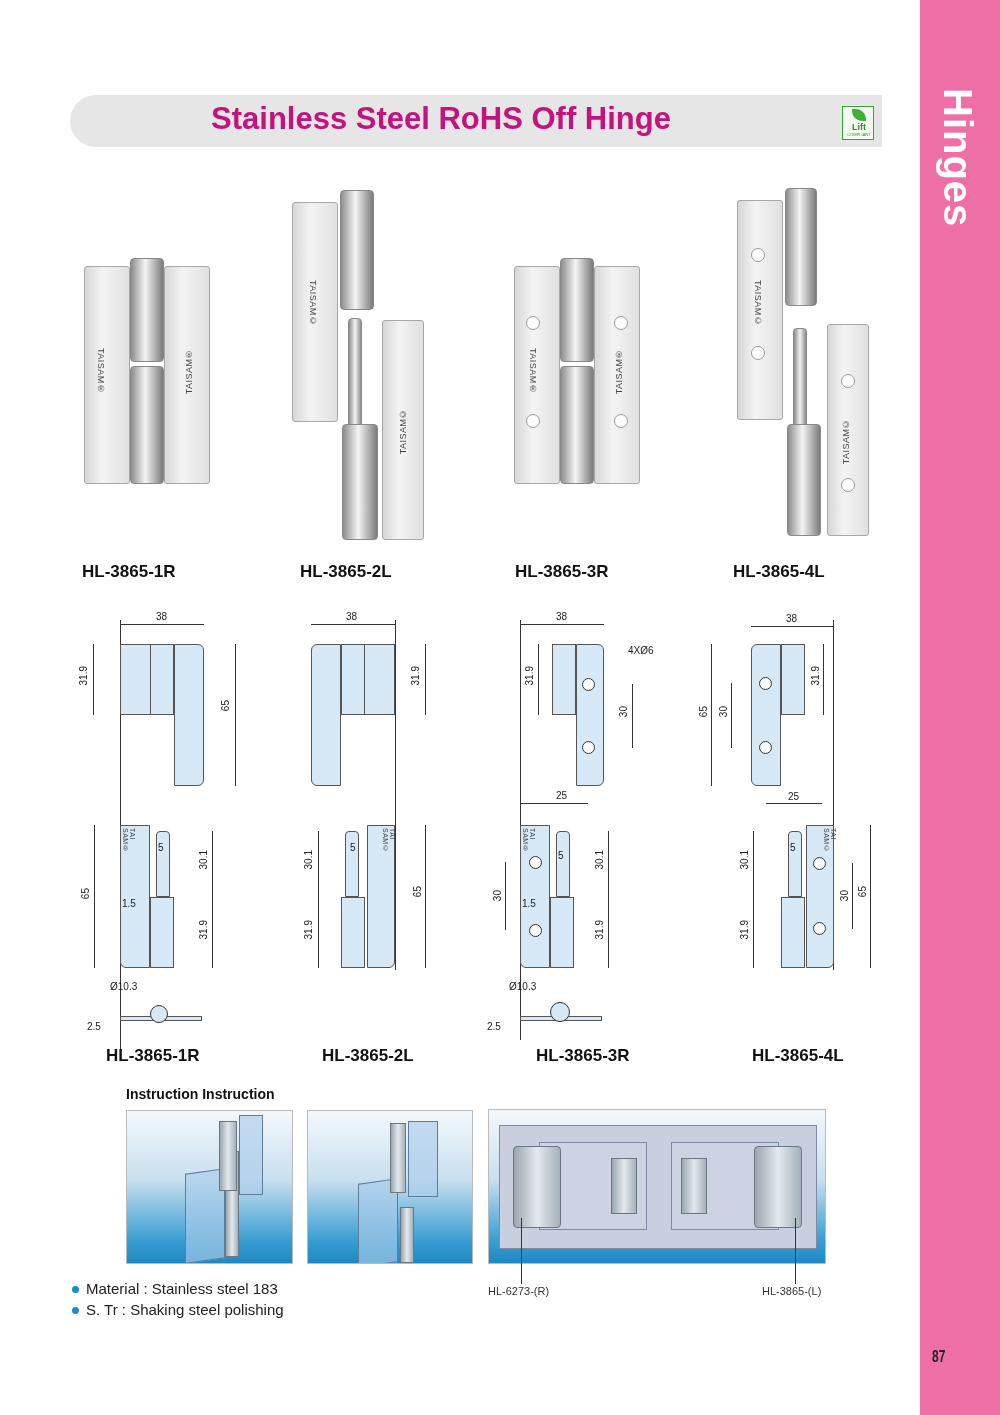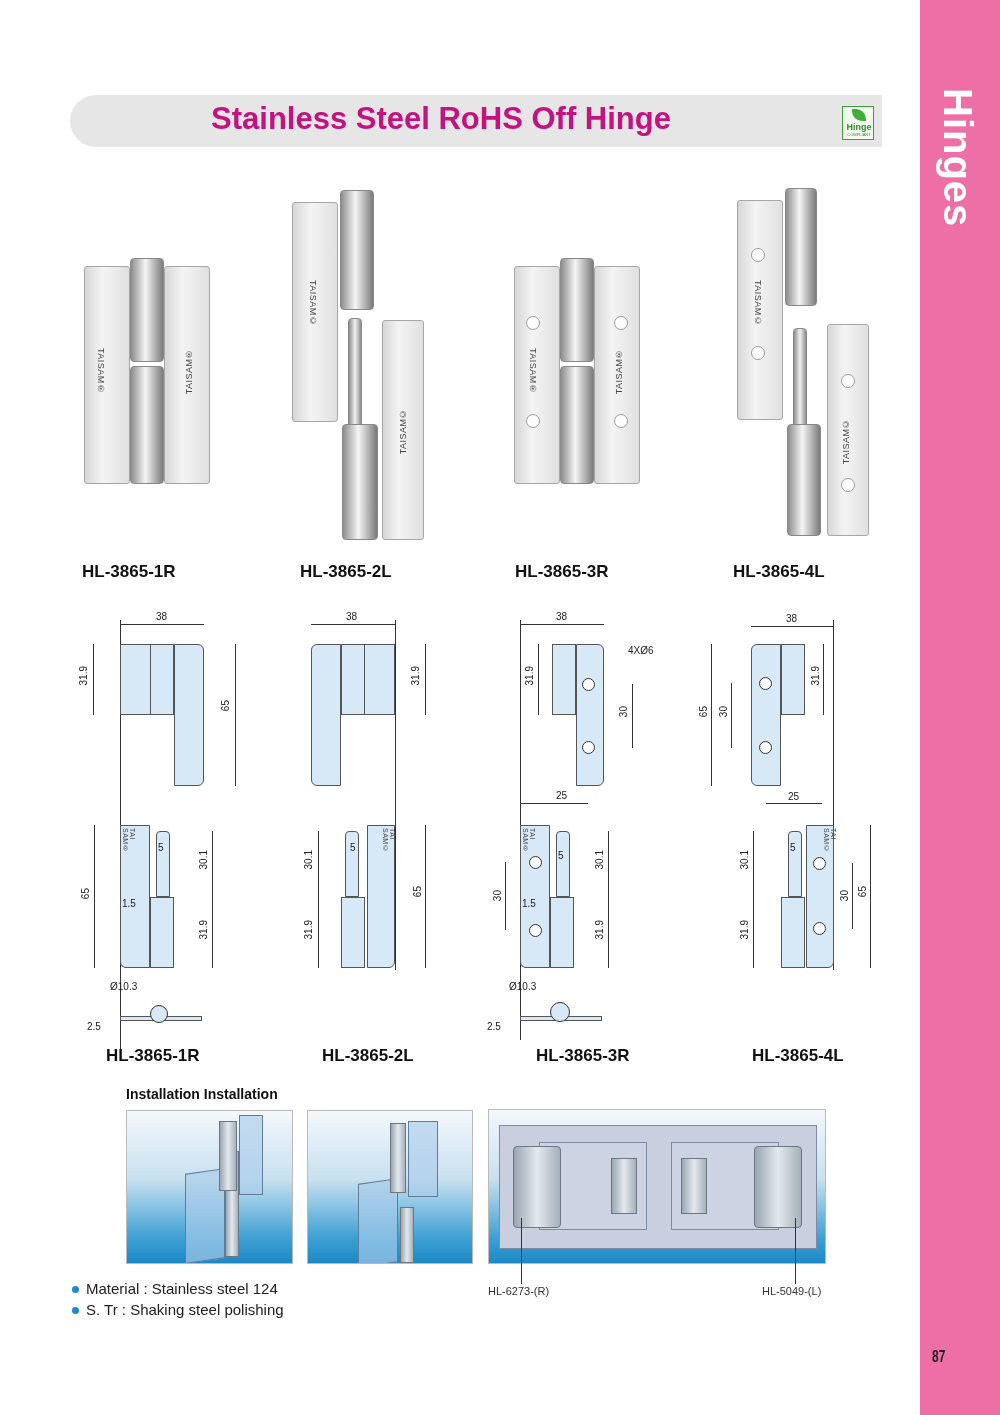--- a/index.html
+++ b/index.html
@@ -54,21 +54,21 @@
 <div class="sidebar-title">
     <span>Hinges</span>
   </div>
 <div class="page-number">87</div>
 
 <div class="title-bar">
   <div class="title-text">Stainless Steel RoHS Off Hinge</div>
 </div>
 <div class="rohs">
   <div class="leaf"></div>
-  <div class="rtext">Hinge</div>
+  <div class="rtext">Lift</div>
   <div class="ctext">COMPLIANT</div>
 </div>
 
 <div class="photo" style="left:84px;top:258px;width:132px;height:226px;">
   <div class="plate" style="left:0;top:8px;width:46px;height:218px;"></div>
   <div class="plate" style="left:80px;top:8px;width:46px;height:218px;"></div>
   <div class="barrel" style="left:46px;top:0;width:34px;height:104px;"></div>
   <div class="barrel" style="left:46px;top:108px;width:34px;height:118px;"></div>
   <div class="brand" style="left:12px;top:90px;">TAISAM®</div>
   <div class="brand" style="left:100px;top:90px;transform:rotate(180deg);">TAISAM®</div>
@@ -235,21 +235,21 @@
   <div class="dim v" style="left:839px;top:890px;">30</div>
   <div class="line-v" style="left:870px;top:825px;height:143px;"></div>
   <div class="dim v" style="left:857px;top:886px;">65</div>
 </div>
 
 <div class="model-label" style="left:106px;top:1046px;">HL-3865-1R</div>
 <div class="model-label" style="left:322px;top:1046px;">HL-3865-2L</div>
 <div class="model-label" style="left:536px;top:1046px;">HL-3865-3R</div>
 <div class="model-label" style="left:752px;top:1046px;">HL-3865-4L</div>
 
-<div class="install-title">Installation Installation</div>
+<div class="install-title">Instruction Instruction</div>
 <div class="install-img" style="left:126px;width:167px;">
   <div class="panel" style="left:58px;top:60px;width:40px;height:90px;transform:skewY(-8deg);"></div>
   <div class="hinge3d" style="left:98px;top:40px;width:14px;height:106px;"></div>
   <div class="hinge3d" style="left:92px;top:10px;width:18px;height:70px;"></div>
   <div class="panel" style="left:112px;top:4px;width:24px;height:80px;"></div>
 </div>
 <div class="install-img" style="left:307px;width:166px;">
   <div class="panel" style="left:50px;top:70px;width:40px;height:84px;transform:skewY(-8deg);"></div>
   <div class="hinge3d" style="left:92px;top:96px;width:14px;height:56px;"></div>
   <div class="hinge3d" style="left:82px;top:12px;width:16px;height:70px;"></div>
@@ -260,18 +260,18 @@
   <div style="position:absolute;left:50px;top:32px;width:108px;height:88px;border:1px solid #7f8aa5;background:#cdd3e2;"></div>
   <div style="position:absolute;left:182px;top:32px;width:108px;height:88px;border:1px solid #7f8aa5;background:#cdd3e2;"></div>
   <div class="hinge3d" style="left:24px;top:36px;width:48px;height:82px;border-radius:4px;"></div>
   <div class="hinge3d" style="left:265px;top:36px;width:48px;height:82px;border-radius:4px;"></div>
   <div class="hinge3d" style="left:122px;top:48px;width:26px;height:56px;"></div>
   <div class="hinge3d" style="left:192px;top:48px;width:26px;height:56px;"></div>
 </div>
 <div class="line-v" style="left:521px;top:1218px;height:66px;"></div>
 <div class="line-v" style="left:795px;top:1218px;height:66px;"></div>
 <div class="callout" style="left:488px;top:1285px;">HL-6273-(R)</div>
-<div class="callout" style="left:762px;top:1285px;">HL-5049-(L)</div>
+<div class="callout" style="left:762px;top:1285px;">HL-3865-(L)</div>
 
 <ul class="notes">
-  <li><span class="bullet"></span><span>Material : Stainless steel 124</span></li>
+  <li><span class="bullet"></span><span>Material : Stainless steel 183</span></li>
   <li><span class="bullet"></span><span>S. Tr : Shaking steel polishing</span></li>
 </ul>
 
 </body></html>

